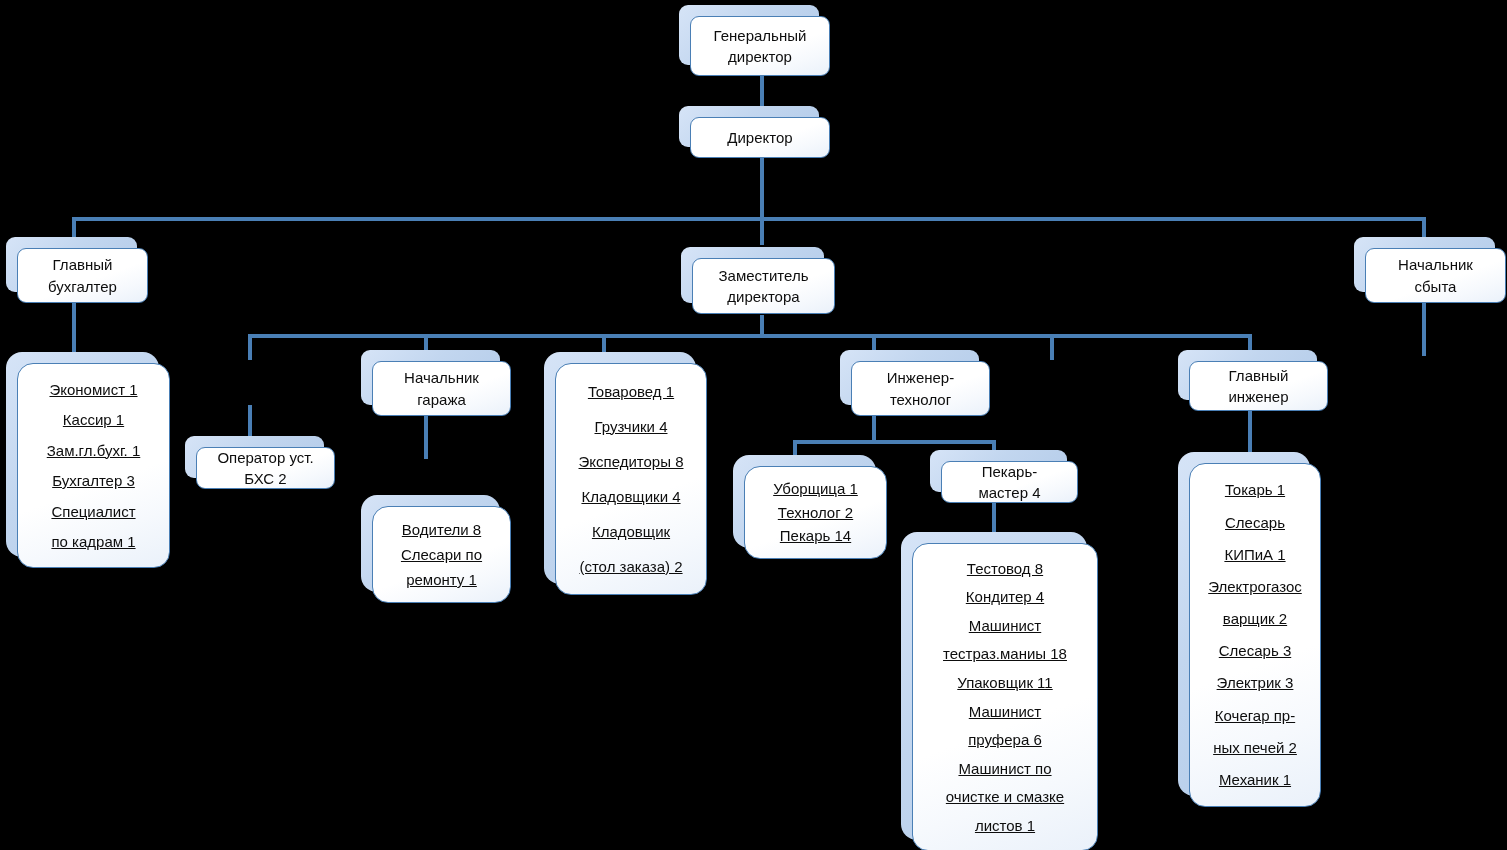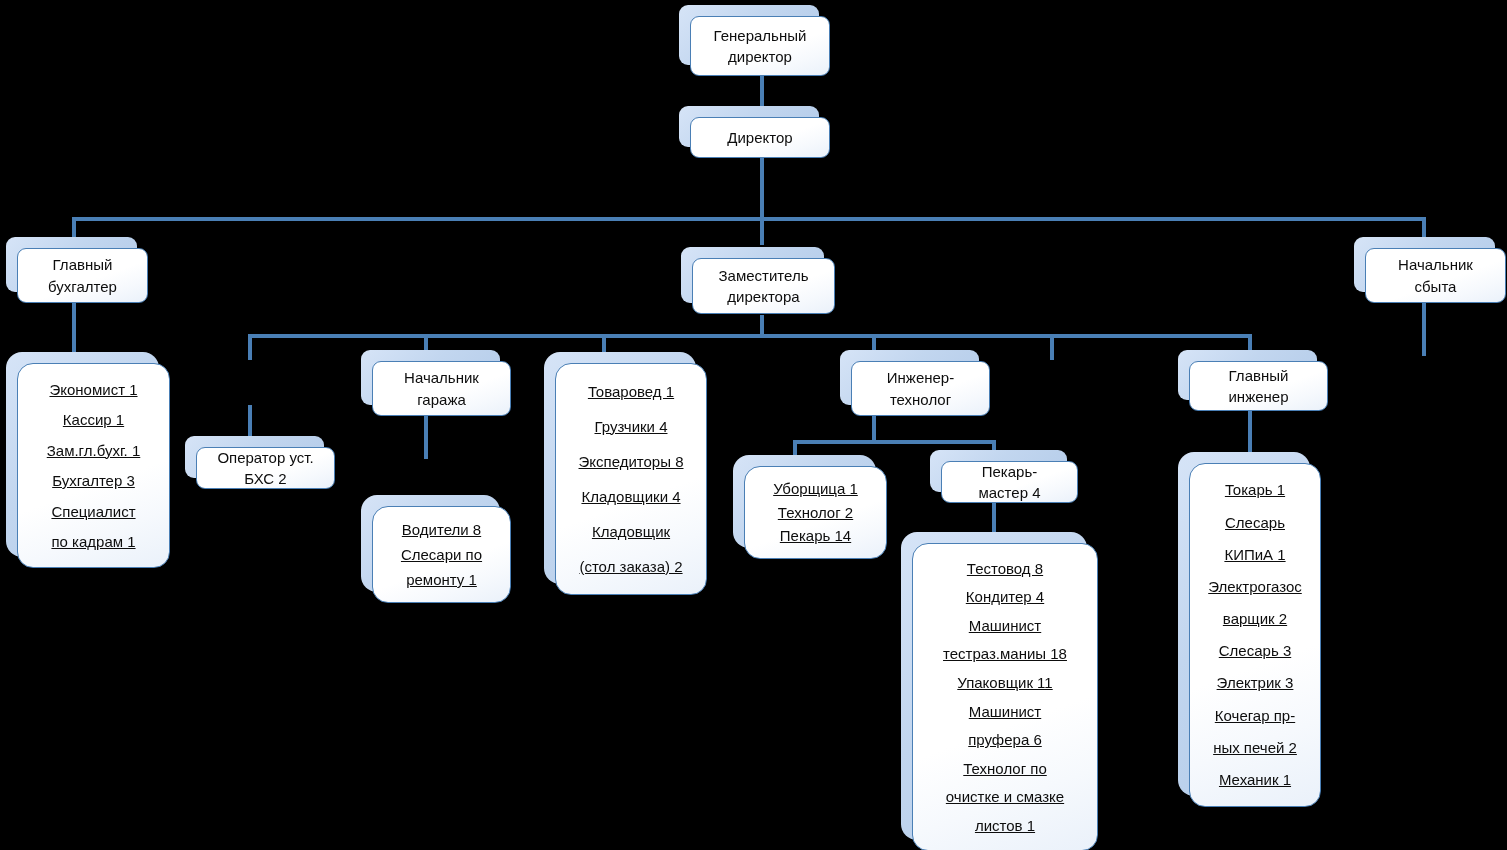--- a/index.html
+++ b/index.html
@@ -218,21 +218,21 @@
   <div class="node multi rounded" style="left:901px;top:532px;width:186px;height:308px;">
     <div class="shadow"></div>
     <div class="face">
       <span class="ln">Тестовод 8</span>
       <span class="ln">Кондитер 4</span>
       <span class="ln">Машинист</span>
       <span class="ln">тестраз.маниы 18</span>
       <span class="ln">Упаковщик 11</span>
       <span class="ln">Машинист</span>
       <span class="ln">пруфера 6</span>
-      <span class="ln">Технолог по</span>
+      <span class="ln">Машинист по</span>
       <span class="ln">очистке и смазке</span>
       <span class="ln">листов 1</span>
     </div>
   </div>
 
   <div class="node multi rounded" style="left:1178px;top:452px;width:132px;height:344px;">
     <div class="shadow"></div>
     <div class="face">
       <span class="ln">Токарь 1</span>
       <span class="ln">Слесарь</span>

